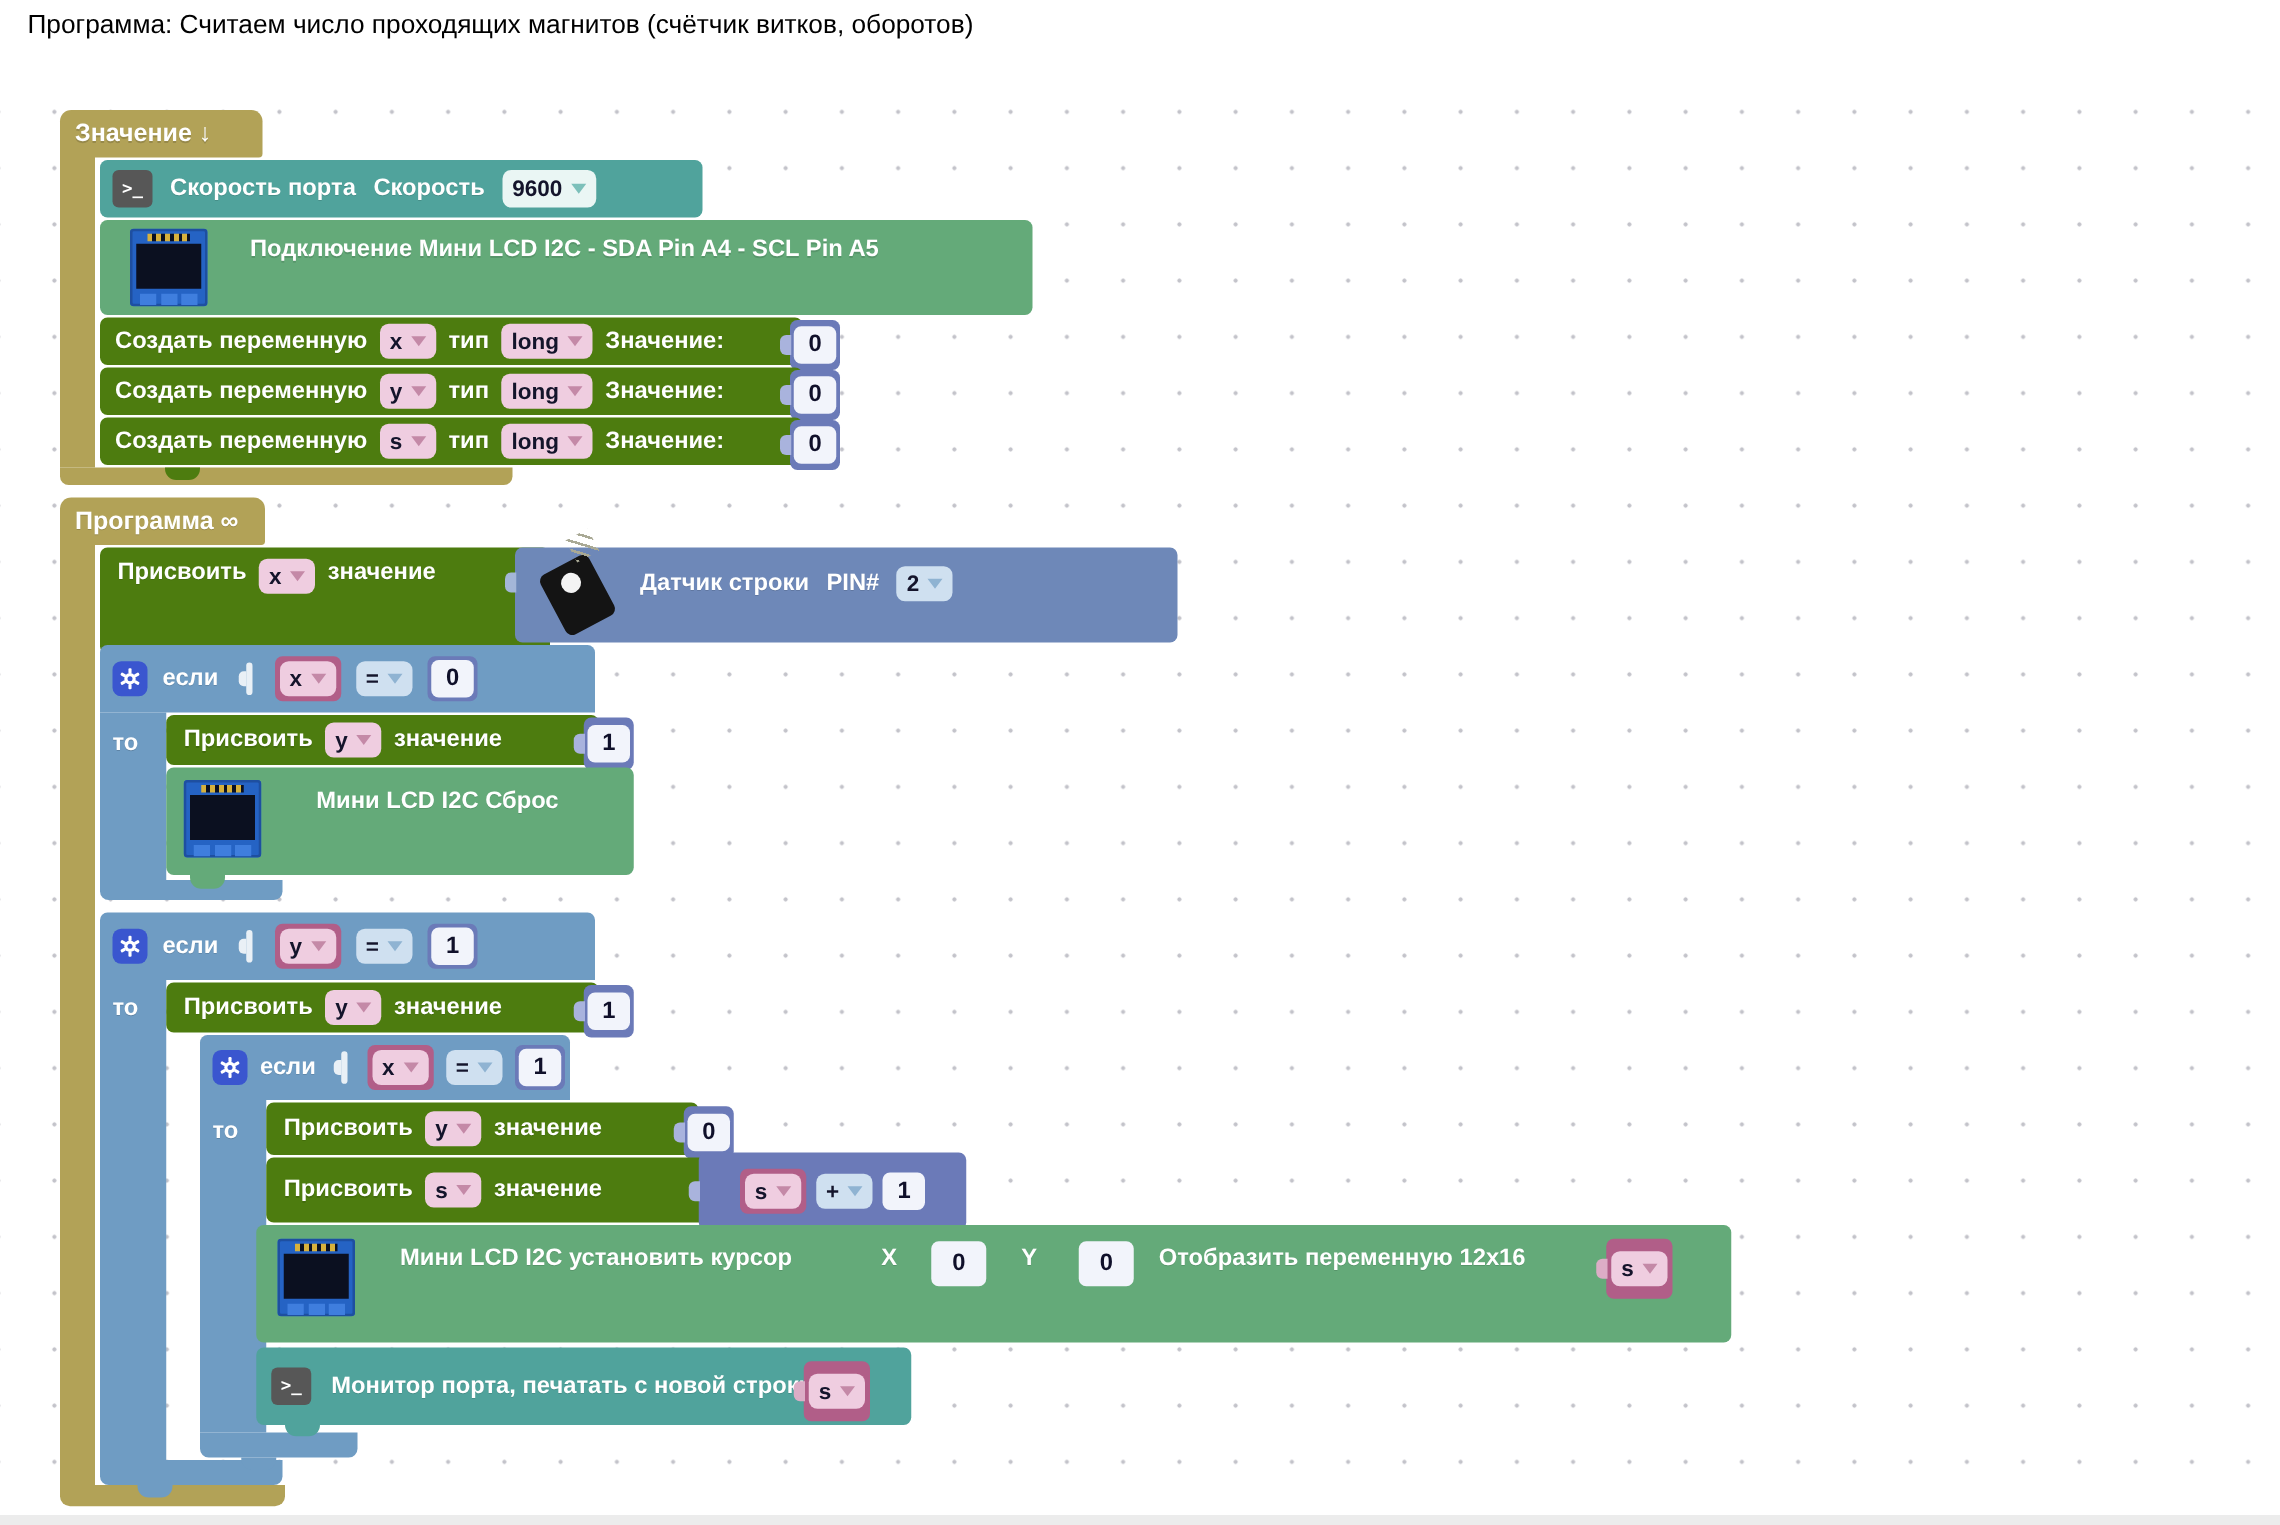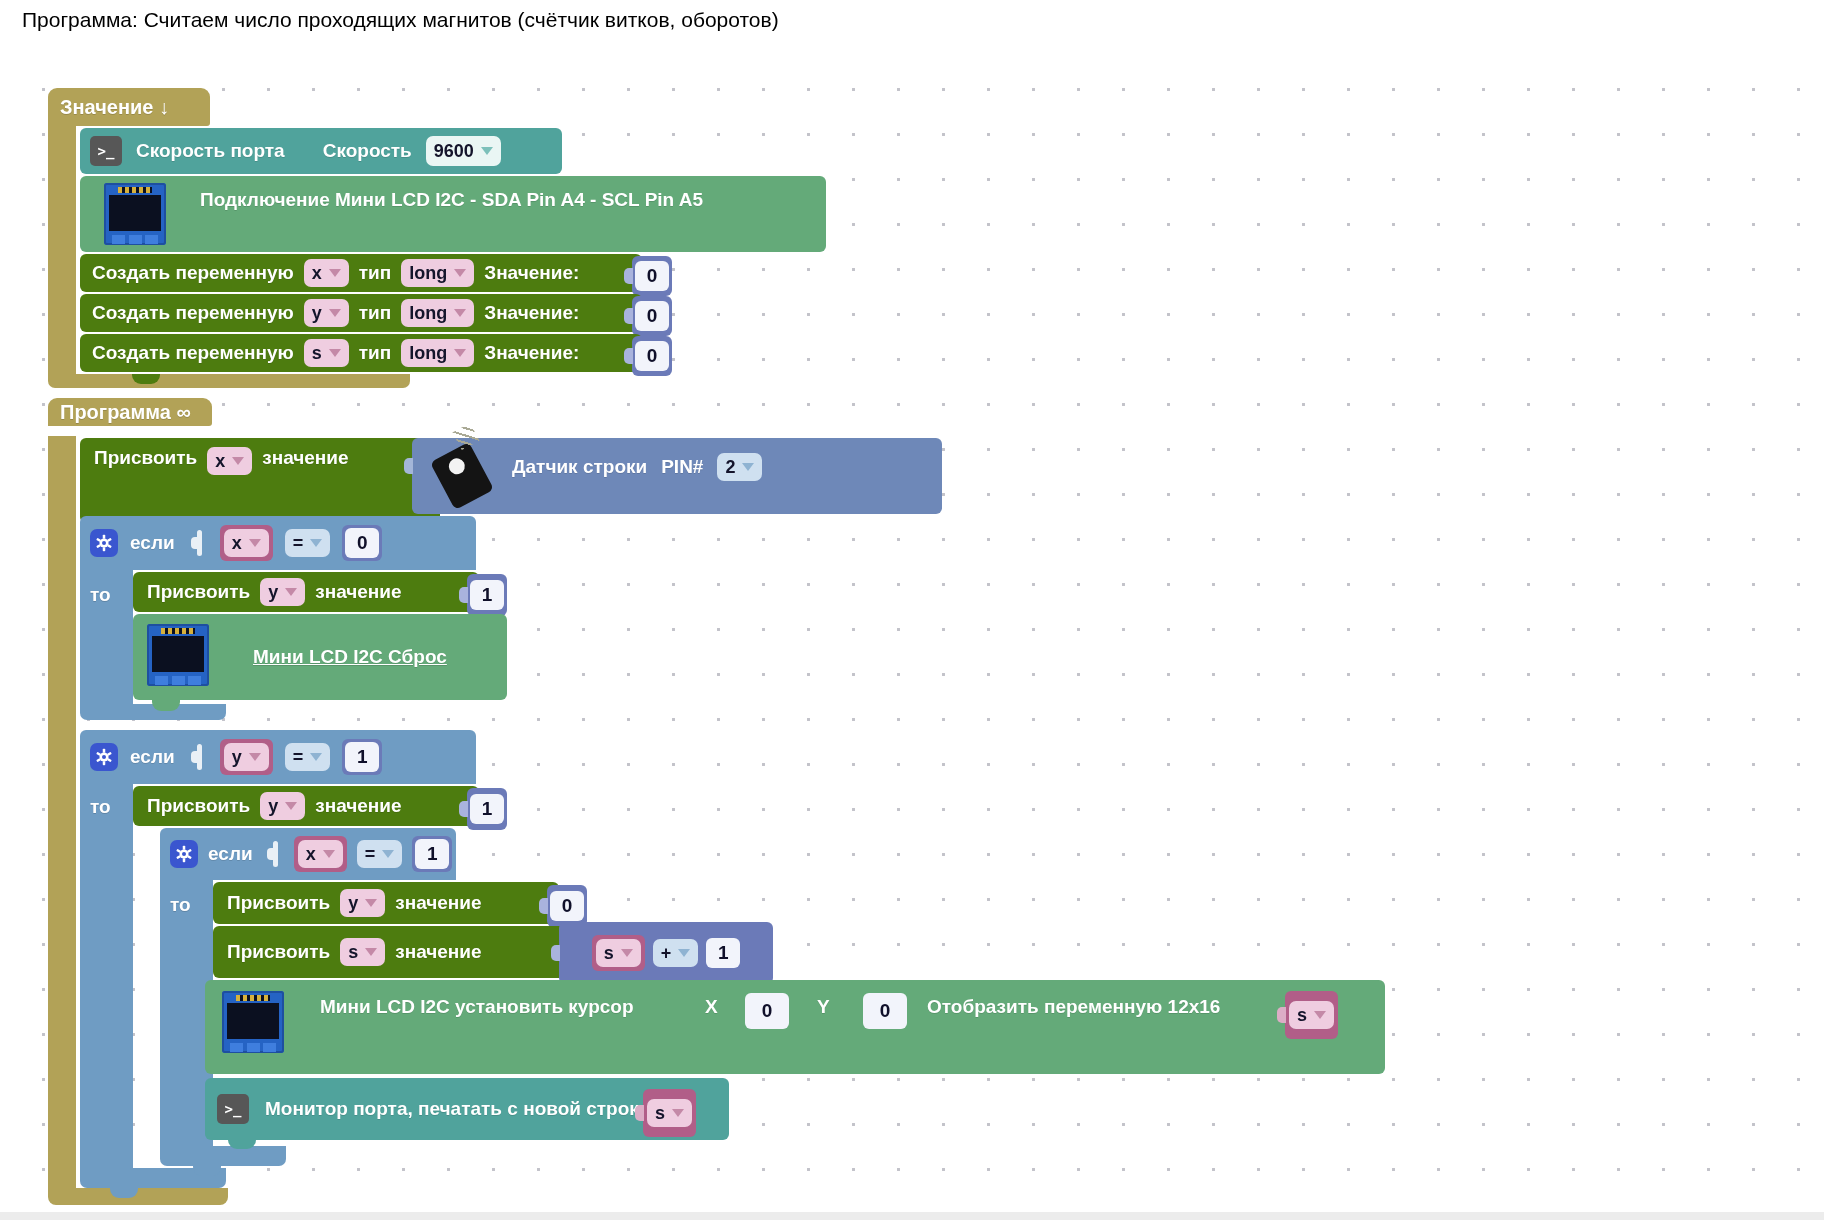--- a/index.html
+++ b/index.html
@@ -67,21 +67,21 @@
   <div class="hat" style="left:48px;top:88px;width:150px;height:38px;">
     <span class="lbl">Значение ↓</span>
   </div>
   <div class="strip olive" style="left:48px;top:124px;width:28px;height:250px;"></div>
   <div class="strip olive" style="left:48px;top:374px;width:362px;height:14px;border-radius:0 0 7px 7px;"></div>
   <div class="bump pink" style="left:132px;top:374px;"></div>
 
   <div class="blk teal" style="left:80px;top:128px;width:472px;height:46px;padding-left:10px;gap:14px;">
     <span class="icon-term">&gt;_</span>
     <span class="lbl">Скорость порта</span>
-    <span class="lbl" style="margin-left:24px;">Скорость</span>
+    <span class="lbl" style="margin-left:0;">Скорость</span>
     <span class="chip chip-mint" style="height:30px;">
       <span>9600</span>
         <span class="tri"></span>
     </span>
   </div>
 
   <div class="blk green blk2" style="left:80px;top:176px;width:746px;height:76px;">
     <span class="lcd-icon" style="left:24px;top:7px;">
       <span class="lcd-top"></span>
         <span class="lcd-screen"></span>
@@ -141,21 +141,21 @@
         <span>long</span>
         <span class="tri"></span>
       </span>
     <span class="lbl">Значение:</span>
   </div>
   <div class="vb vb-blue abs" style="left:632px;top:336px;height:34px;">
     <span class="plug plug-blue"></span>
     <span class="field">0</span>
   </div>
 
-  <div class="hat" style="left:48px;top:398px;width:152px;height:28px;">
+  <div class="hat" style="left:48px;top:398px;width:152px;height:38px;">
     <span class="lbl">Программа ∞</span>
   </div>
   <div class="strip olive" style="left:48px;top:436px;width:28px;height:752px;"></div>
   <div class="strip olive" style="left:48px;top:1188px;width:180px;height:17px;border-radius:0 0 8px 8px;"></div>
 
   <div class="blk pink" style="left:80px;top:438px;width:332px;height:76px;padding:9px 14px 0;gap:10px;align-items:flex-start;">
     <span class="lbl">Присвоить</span>
     <span class="chip chip-pink">
         <span>x</span>
         <span class="tri"></span>
@@ -227,21 +227,21 @@
   <div class="blk green blk2" style="left:133px;top:614px;width:374px;height:86px;">
     <span class="lcd-icon" style="left:14px;top:10px;">
       <span class="lcd-top"></span>
         <span class="lcd-screen"></span>
       <span class="lcd-pins">
           <i></i>
           <i></i>
           <i></i>
         </span>
     </span>
-    <span class="lbl pos" style="left:120px;top:32px;text-decoration:underline;">Мини LCD I2C Сброс</span>
+    <span class="lbl pos" style="left:120px;top:16px;">Мини LCD I2C Сброс</span>
   </div>
   <div class="bump green" style="left:152px;top:700px;height:11px;"></div>
 
   <div class="blk ifblue" style="left:80px;top:730px;width:386px;height:54px;padding-left:10px;gap:12px;border-radius:6px 6px 0 0;">
     <span class="gear">
       <svg viewBox="0 0 24 24" width="20" height="20">
           <g fill="#fff">
             <rect x="10.5" y="2" width="3" height="5" rx="1"></rect>
             <rect x="10.5" y="17" width="3" height="5" rx="1"></rect>
             <rect x="10.5" y="2" width="3" height="5" rx="1" transform="rotate(60 12 12)"></rect>

